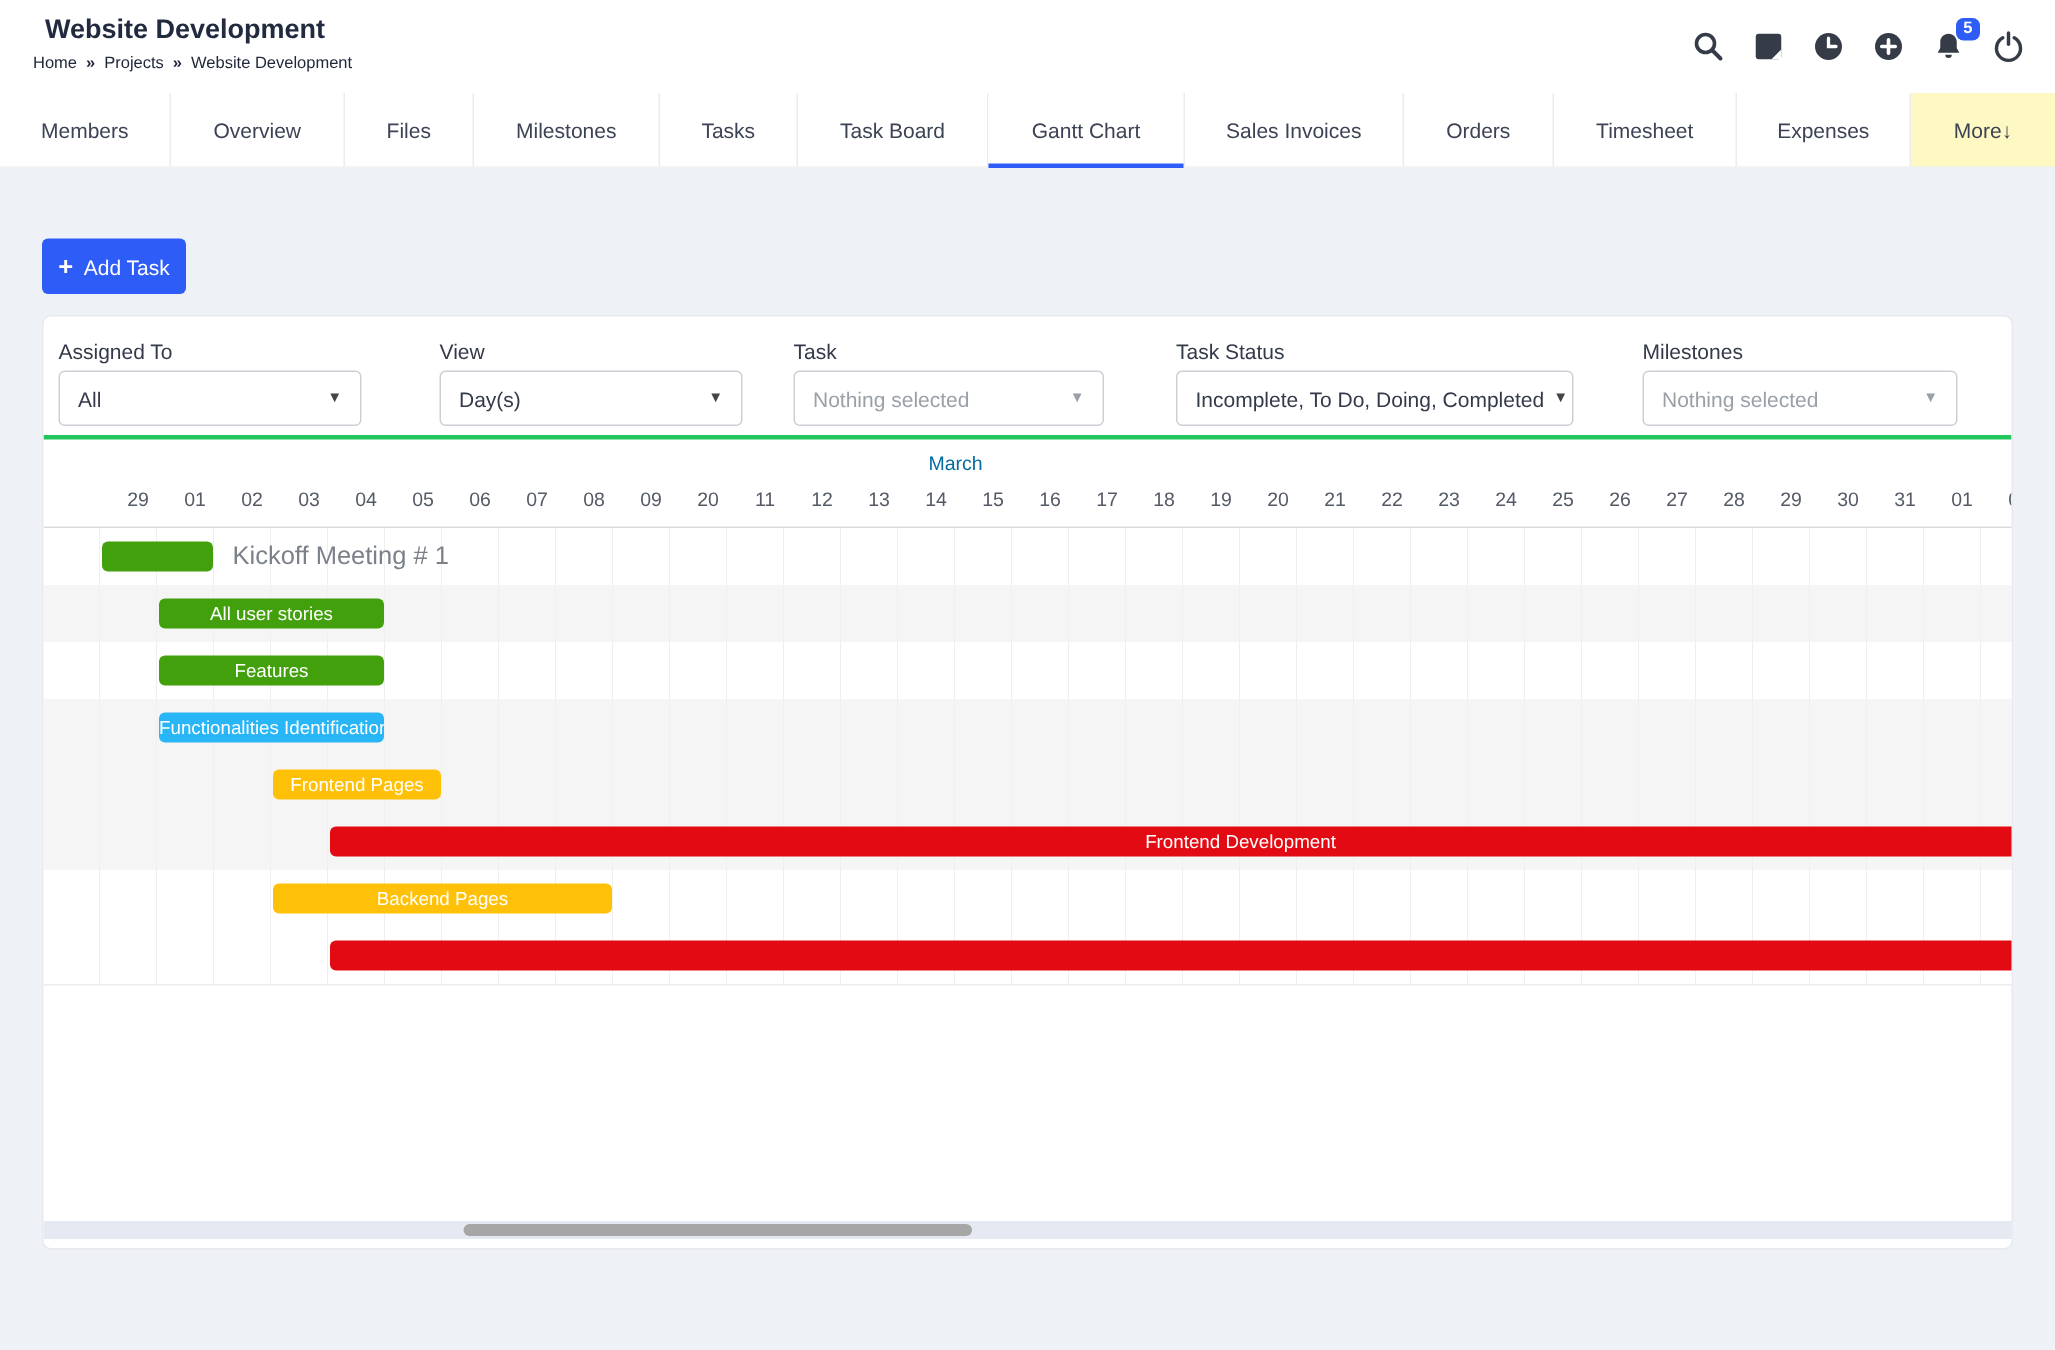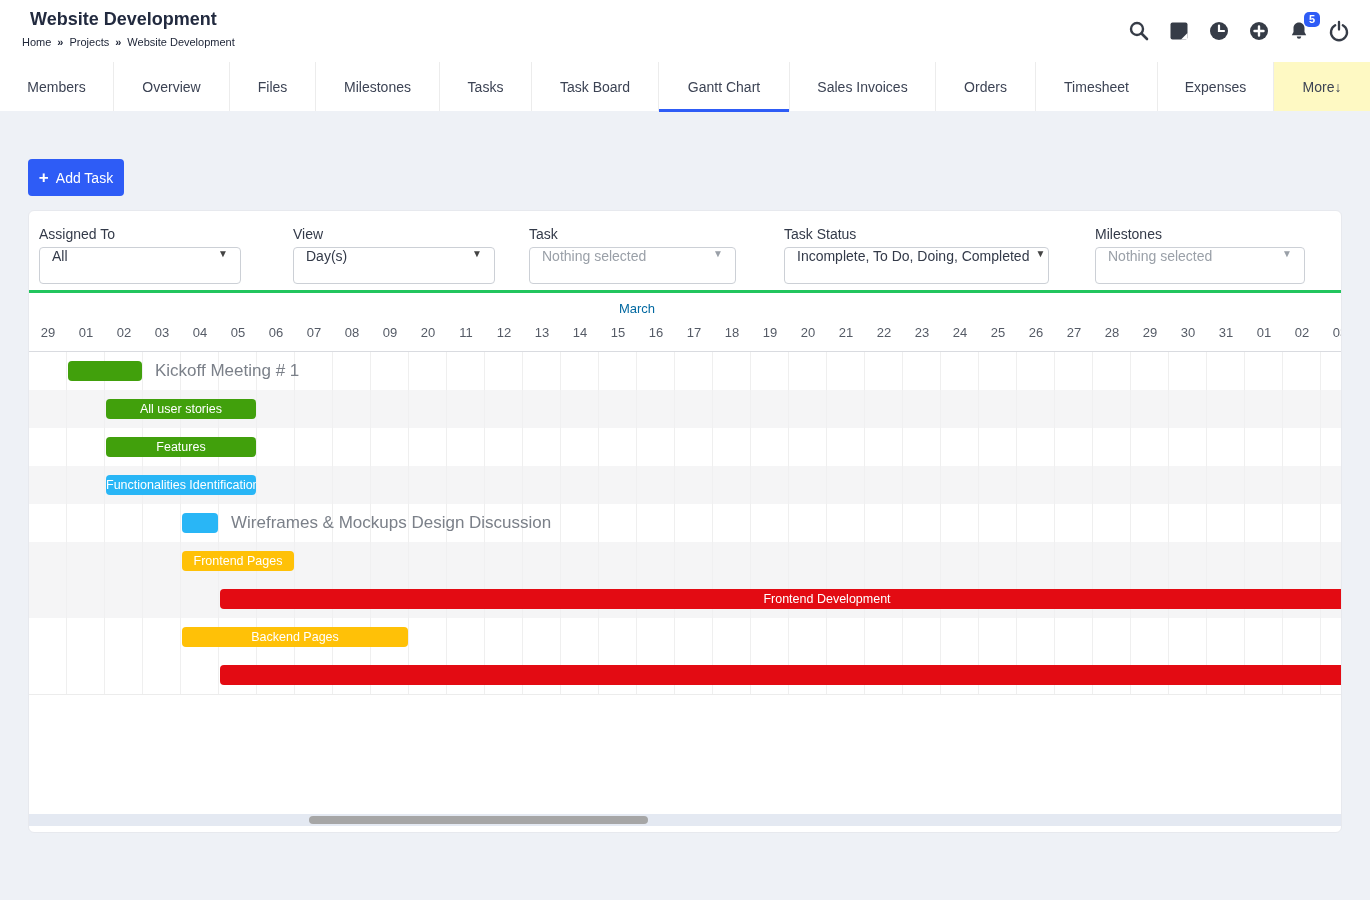--- a/index.html
+++ b/index.html
@@ -35,36 +35,36 @@
 
   
   .card { position:absolute; left:28px; top:210px; width:1314px; height:623px; background:#fff;
           border:1px solid #e7e9ee; border-radius:6px; overflow:hidden; }
 
   
   .filters { position:relative; height:82px; border-bottom:3px solid #22c55e; }
   .fgroup { position:absolute; top:0; }
   .fgroup .flabel { position:absolute; top:15px; left:0; font-size:14px; color:#333a49; white-space:nowrap; }
   .dropdown { position:absolute; top:36px; left:0; height:37px; border:1px solid #ccd0d6; border-radius:4px; background:#fff;
-              font-size:14px; color:#333a49; display:flex; align-items:flex-start; padding:0 12px; cursor:pointer; white-space:nowrap; }
+              font-size:14px; color:#333a49; display:flex; align-items:center; padding:0 12px; cursor:pointer; white-space:nowrap; }
   .dropdown .caret { margin-left:auto; padding-left:10px; font-size:10px; color:#444; }
   .dropdown.placeholder { color:#9aa0a8; }
   .dropdown.placeholder .caret { color:#9aa0a8; }
   .fg-assigned { left:10px; }  .fg-assigned .dropdown { width:202px; }
   .fg-view     { left:264px; } .fg-view .dropdown     { width:202px; }
   .fg-task     { left:500px; } .fg-task .dropdown     { width:207px; }
   .fg-status   { left:755px; } .fg-status .dropdown   { width:265px; }
   .fg-status .dropdown .caret { padding-left:6px; }
   .fg-milestones { left:1066px; } .fg-milestones .dropdown { width:210px; }
 
   
   .gantt-header { position:relative; height:59px; border-bottom:1px solid #d9dbe0; overflow:hidden; }
   .month-row { position:relative; height:28px; }
   .month-label { position:absolute; left:608px; top:8px; transform:translateX(-50%); font-size:13px; color:#0369a1; }
-  .day-row { position:absolute; top:28px; left:0; height:31px; width:1062px; display:flex; }
+  .day-row { position:absolute; top:28px; left:0; height:31px; width:1062px; display:flex;padding-left:44px; }
   .day-cell { width:38px; flex:0 0 38px; text-align:center; font-size:13px; color:#555b66; line-height:24px; }
 
   
   .gantt-rows { position:relative; width:1314px; overflow:hidden; border-bottom:1px solid #ececec; }
   .gantt-row { position:relative; height:38px; background-color:#fff;
                background-image:repeating-linear-gradient(to right, transparent 0, transparent 37px, #efefef 37px, #efefef 38px); }
   .gantt-row.stripe { background-color:#f5f5f6;
                background-image:repeating-linear-gradient(to right, transparent 0, transparent 37px, #f0f0f1 37px, #f0f0f1 38px); }
   .gantt-bar { position:absolute; top:9px; height:20px; border-radius:4px; color:#fff; font-size:12.5px;
                line-height:20px; text-align:center; overflow:hidden; white-space:nowrap; cursor:pointer; }
@@ -258,24 +258,20 @@
       </div>
       <div class="gantt-row stripe">
         <div class="gantt-bar" style="left: 77px; width: 150px; background: rgb(65, 160, 12);">All user stories</div>
       </div>
       <div class="gantt-row">
         <div class="gantt-bar" style="left: 77px; width: 150px; background: rgb(65, 160, 12);">Features</div>
       </div>
       <div class="gantt-row stripe">
         <div class="gantt-bar" style="left: 77px; width: 150px; background: rgb(41, 182, 246);">Functionalities Identification</div>
       </div>
-      <div class="gantt-row">
-        <div class="gantt-bar" style="left: 153px; width: 36px; background: rgb(41, 182, 246);"></div>
-        <span class="bar-outside-label" style="left: 202px;">Wireframes &amp; Mockups Design Discussion</span>
-      </div>
       <div class="gantt-row stripe">
         <div class="gantt-bar" style="left: 153px; width: 112px; background: rgb(255, 193, 7);">Frontend Pages</div>
       </div>
       <div class="gantt-row stripe">
         <div class="gantt-bar" style="left: 191px; width: 1214px; background: rgb(227, 11, 19);">Frontend Development</div>
       </div>
       <div class="gantt-row">
         <div class="gantt-bar" style="left: 153px; width: 226px; background: rgb(255, 193, 7);">Backend Pages</div>
       </div>
       <div class="gantt-row">

